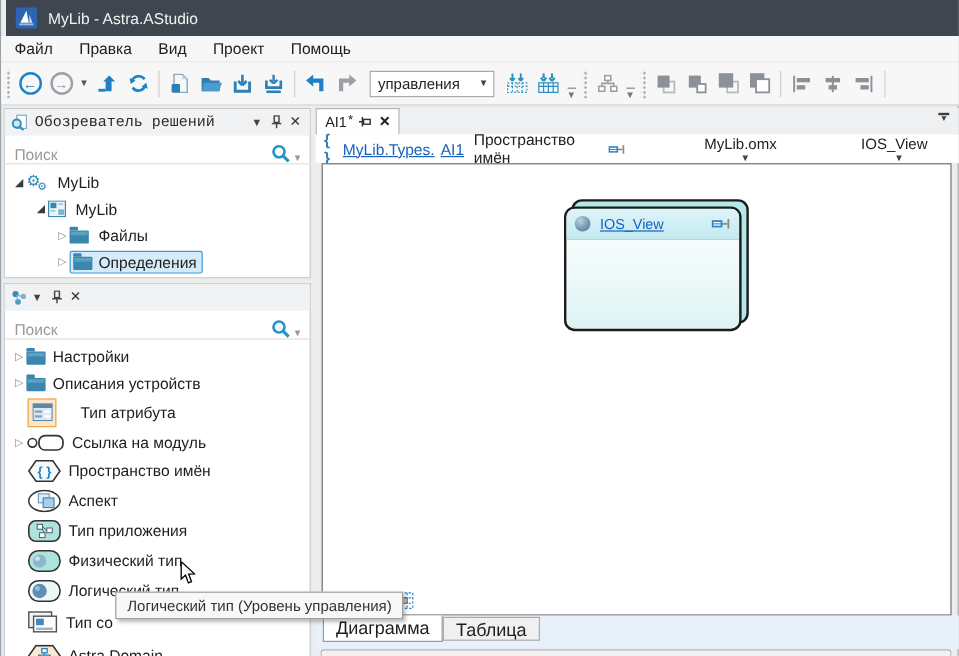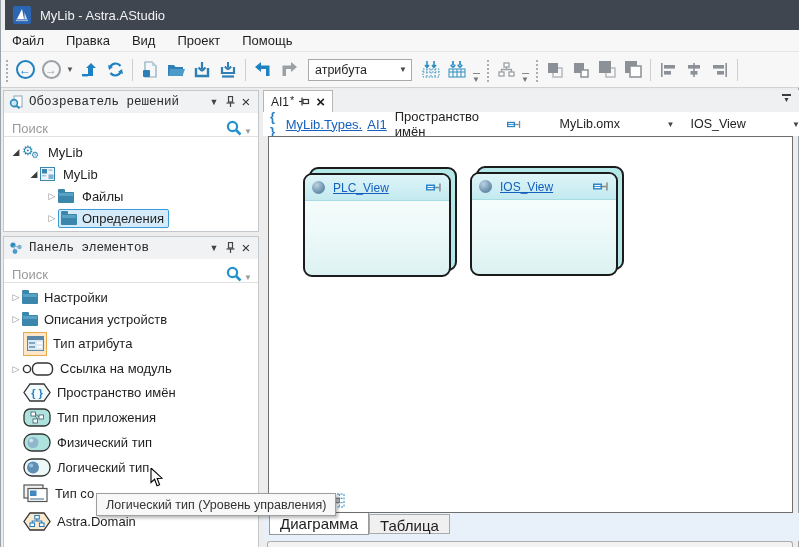--- a/index.html
+++ b/index.html
@@ -86,21 +86,21 @@
   .doc-tab .tab-close { font-size:15px; line-height:12px; color:#222; margin-left:3px; font-weight:bold; }
   .tab-list-chevron { position:absolute; right:8px; top:4px; width:11px; text-align:center; }
   .tab-list-chevron i { display:block; border-top:2px solid #3c3c3c; width:9px; margin:0 auto 2px; }
   .tab-list-chevron b { display:block; font-size:7px; color:#3c3c3c; line-height:4px; }
 
   .breadcrumb { position:absolute; left:262px; top:112px; width:537px; height:24px; background:#fff;
                 display:flex; align-items:center; padding-left:7px; }
   .ns-symbol { color:#2a7fc0; font-weight:bold; margin-right:6px; letter-spacing:-1px; }
   .bc-link { color:#1660c0; text-decoration:underline; margin-right:5px; }
   .bc-text { color:#222; margin:0 6px 0 3px; }
-  .bc-combo { display:flex; align-items:center; font-size:12.5px; color:#222; }
+  .bc-combo { display:flex; align-items:center; font-size:12.5px; color:#222;flex-direction:column; }
   .bc-combo .combo-caret { font-size:8px; color:#444; margin-left:8px; }
 
   .canvas { position:absolute; left:267px; top:136px; width:525px; height:377px;
             background:#fff; border:1px solid #6e6e6e; }
 
   
   .node { position:absolute; width:156px; height:111px; }
   .node .back { position:absolute; left:6px; top:0; width:148px; height:104px;
                 background:#b4e7e7; border:2px solid #1b1b1b; border-radius:9px; }
   .node .front { position:absolute; left:0; top:6px; width:148px; height:104px;
@@ -214,21 +214,21 @@
         <path d="M6 0 L0 5 L6 10 V7 H11 V14 H14.5 V3.5 H6 Z" fill="#1e82c2"></path>
       </svg>
     </div>
     <div class="tbtn">
       <svg width="16" height="15" viewBox="0 0 16 15">
         <path d="M10 0 L16 5 L10 10 V7 H5 V14 H1.5 V3.5 H10 Z" fill="#9aa0a5"></path>
       </svg>
     </div>
 
     <div class="combo">
-      <span class="combo-text">атрибута</span>
+      <span class="combo-text">управления</span>
       <span class="combo-caret">▼</span>
     </div>
 
     <div class="tbtn">
       <svg width="18" height="17" viewBox="0 0 18 17">
         <g stroke="#2e8fbf" stroke-width="1" stroke-dasharray="1.5 1.5" fill="none">
           <rect x="1" y="8" width="16" height="8"></rect>
             <line x1="1" y1="11" x2="17" y2="11"></line>
           <line x1="5" y1="8" x2="5" y2="16"></line>
             <line x1="9" y1="8" x2="9" y2="16"></line>
@@ -382,21 +382,20 @@
   </div>
 
   <div class="panel" style="left:2px; top:236px; width:256px; height:311px; border-bottom:none;">
     <div class="panel-header">
       <svg width="14" height="14" viewBox="0 0 14 14">
         <circle cx="4" cy="4" r="2.6" fill="#2e8fbf"></circle>
         <circle cx="10.5" cy="6" r="2.2" fill="#7fb2cf"></circle>
         <circle cx="6" cy="10.5" r="2.4" fill="#4b9ccb"></circle>
         <path d="M5 5 L9 6 M5.5 9 L5 5" stroke="#7fb2cf" stroke-width="1"></path>
       </svg>
-      <span class="ph-title">Панель элементов</span>
       <span class="ph-ctl">▼</span>
       <span class="ph-ctl">
         <svg width="9" height="11" viewBox="0 0 9 11">
             <rect x="2.5" y="0.5" width="4" height="5.5" fill="none" stroke="#444" stroke-width="1.2"></rect>
             <line x1="0.5" y1="7" x2="8.5" y2="7" stroke="#444" stroke-width="1.2"></line>
             <line x1="4.5" y1="7" x2="4.5" y2="11" stroke="#444" stroke-width="1.2"></line>
           </svg>
       </span>
       <span class="ph-ctl ph-close">×</span>
     </div>
@@ -413,21 +412,21 @@
       <div class="tb-row" style="height:22px; padding-left:6px;">
         <span class="expander">▷</span>
         <span class="folder-icon tb-icon" style="margin-right:6px;"></span>
         <span class="tb-label">Настройки</span>
       </div>
       <div class="tb-row" style="height:22px; padding-left:6px;">
         <span class="expander">▷</span>
         <span class="folder-icon tb-icon" style="margin-right:6px;"></span>
         <span class="tb-label">Описания устройств</span>
       </div>
-      <div class="tb-row" style="height:27px; padding-left:19px;">
+      <div class="tb-row" style="height:27px; padding-left:19px;gap:14px;">
         <span class="hl-box tb-icon">
           <svg width="17" height="15" viewBox="0 0 17 15">
             <rect x="0.5" y="0.5" width="16" height="14" fill="#dce9f2" stroke="#5b87a8"></rect>
             <rect x="0.5" y="0.5" width="16" height="3.5" fill="#5b87a8"></rect>
             <rect x="2" y="6" width="6" height="2" fill="#7fa8c8"></rect>
               <rect x="2" y="10" width="6" height="2" fill="#7fa8c8"></rect>
             <rect x="10" y="6" width="5" height="2" fill="#ffffff"></rect>
               <rect x="10" y="10" width="5" height="2" fill="#ffffff"></rect>
           </svg>
         </span>
@@ -444,20 +443,30 @@
         <span class="tb-label">Ссылка на модуль</span>
       </div>
       <div class="tb-row" style="height:25px; padding-left:19px;">
         <span class="tb-icon">
           <svg width="28" height="19" viewBox="0 0 28 19">
             <polygon points="7,1 21,1 27,9.5 21,18 7,18 1,9.5" fill="#f2fafc" stroke="#333" stroke-width="1.3"></polygon>
             <text x="14" y="13.5" text-anchor="middle" font-size="11" font-weight="bold" fill="#2a7fc0">{ }</text>
           </svg>
         </span>
         <span class="tb-label">Пространство имён</span>
+      </div>
+      <div class="tb-row" style="height:25px; padding-left:19px;">
+        <span class="tb-icon">
+          <svg width="28" height="19" viewBox="0 0 28 19">
+            <ellipse cx="14" cy="9.5" rx="13" ry="8.7" fill="#ffffff" stroke="#333" stroke-width="1.3"></ellipse>
+            <rect x="9" y="3.5" width="9" height="7.5" fill="#dceef8" stroke="#6aa0c8"></rect>
+            <rect x="13" y="7" width="9" height="8" fill="#a8cfe8" stroke="#4a84b0"></rect>
+          </svg>
+        </span>
+        <span class="tb-label">Аспект</span>
       </div>
       <div class="tb-row" style="height:25px; padding-left:19px;">
         <span class="tb-icon">
           <svg width="28" height="19" viewBox="0 0 28 19">
             <rect x="1" y="1" width="26" height="17" rx="6" fill="#aee2dd" stroke="#333" stroke-width="1.3"></rect>
             <g fill="#ffffff" stroke="#456" stroke-width="0.8">
               <rect x="8" y="4" width="4.5" height="4"></rect>
                 <rect x="16" y="7" width="4.5" height="4"></rect>
                 <rect x="10" y="11" width="4.5" height="4"></rect>
             </g>
@@ -550,36 +559,20 @@
       <span class="combo-caret">▼</span>
     </span>
     <span class="bc-combo" style="margin-left:16px; width:122px;">
       <span style="flex:1;">IOS_View</span>
       <span class="combo-caret">▼</span>
     </span>
   </div>
 
   <div class="canvas">
 
-    <div class="node" style="left:34px; top:30px;">
-      <div class="back"></div>
-      <div class="front">
-        <div class="node-header">
-          <span class="node-circle"></span>
-          <span class="node-link">PLC_View</span>
-          <svg class="node-plug" width="16" height="11" viewBox="0 0 16 11">
-            <rect x="0" y="2.5" width="9" height="6" fill="#2a85c8"></rect>
-            <rect x="1.5" y="4" width="6" height="1.1" fill="#ffffff"></rect>
-              <rect x="1.5" y="6" width="6" height="1.1" fill="#ffffff"></rect>
-            <rect x="9" y="4.8" width="4" height="1.5" fill="#888"></rect>
-            <rect x="13.2" y="1.5" width="1.5" height="8" fill="#888"></rect>
-          </svg>
-        </div>
-      </div>
-    </div>
 
     <div class="node" style="left:201px; top:29px;">
       <div class="back"></div>
       <div class="front">
         <div class="node-header">
           <span class="node-circle"></span>
           <span class="node-link">IOS_View</span>
           <svg class="node-plug" width="16" height="11" viewBox="0 0 16 11">
             <rect x="0" y="2.5" width="9" height="6" fill="#2a85c8"></rect>
             <rect x="1.5" y="4" width="6" height="1.1" fill="#ffffff"></rect>

